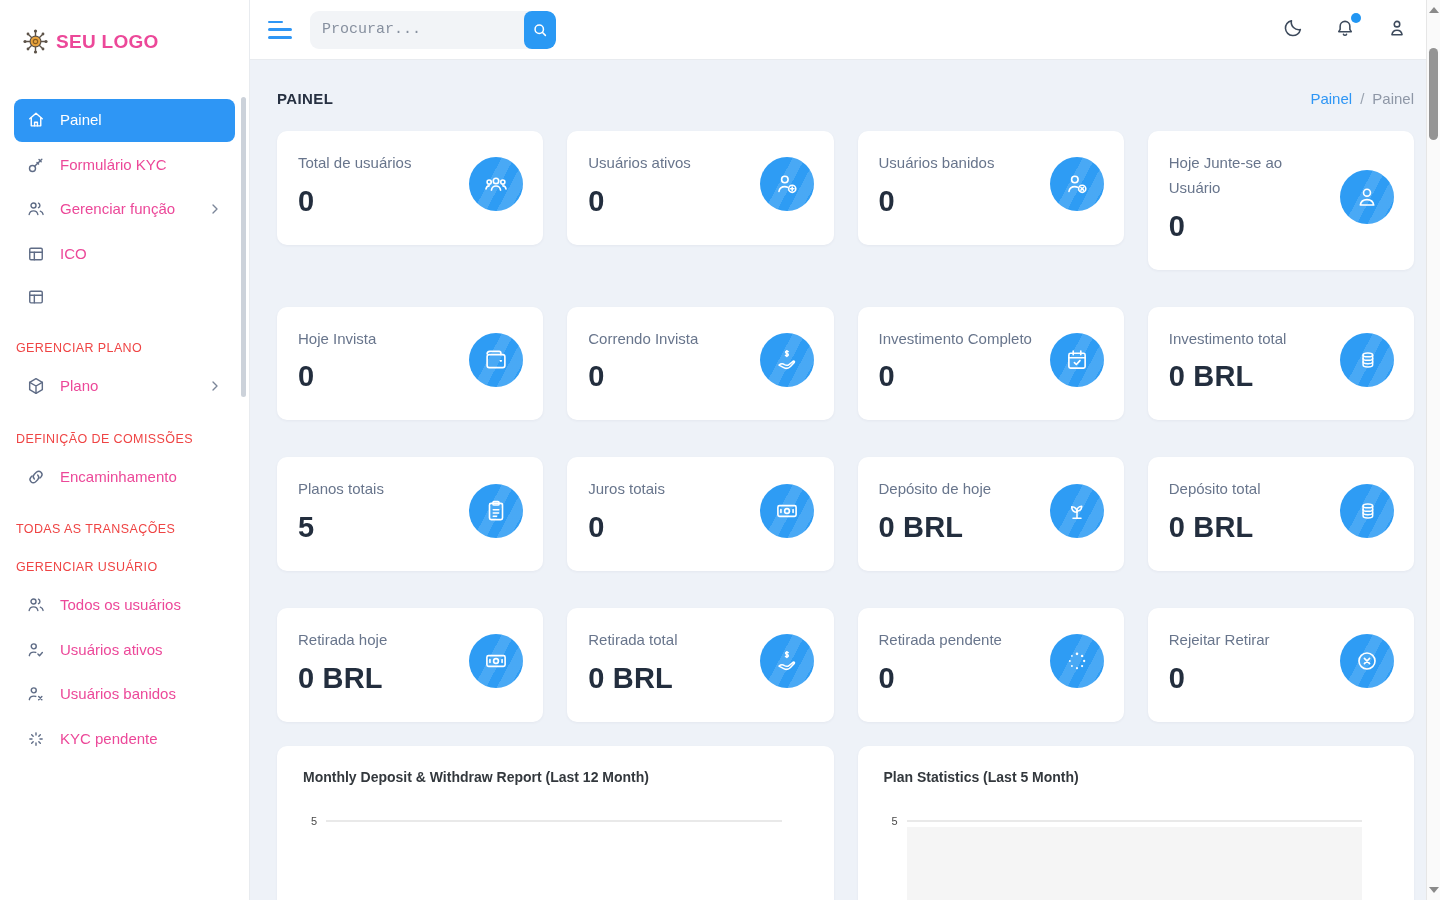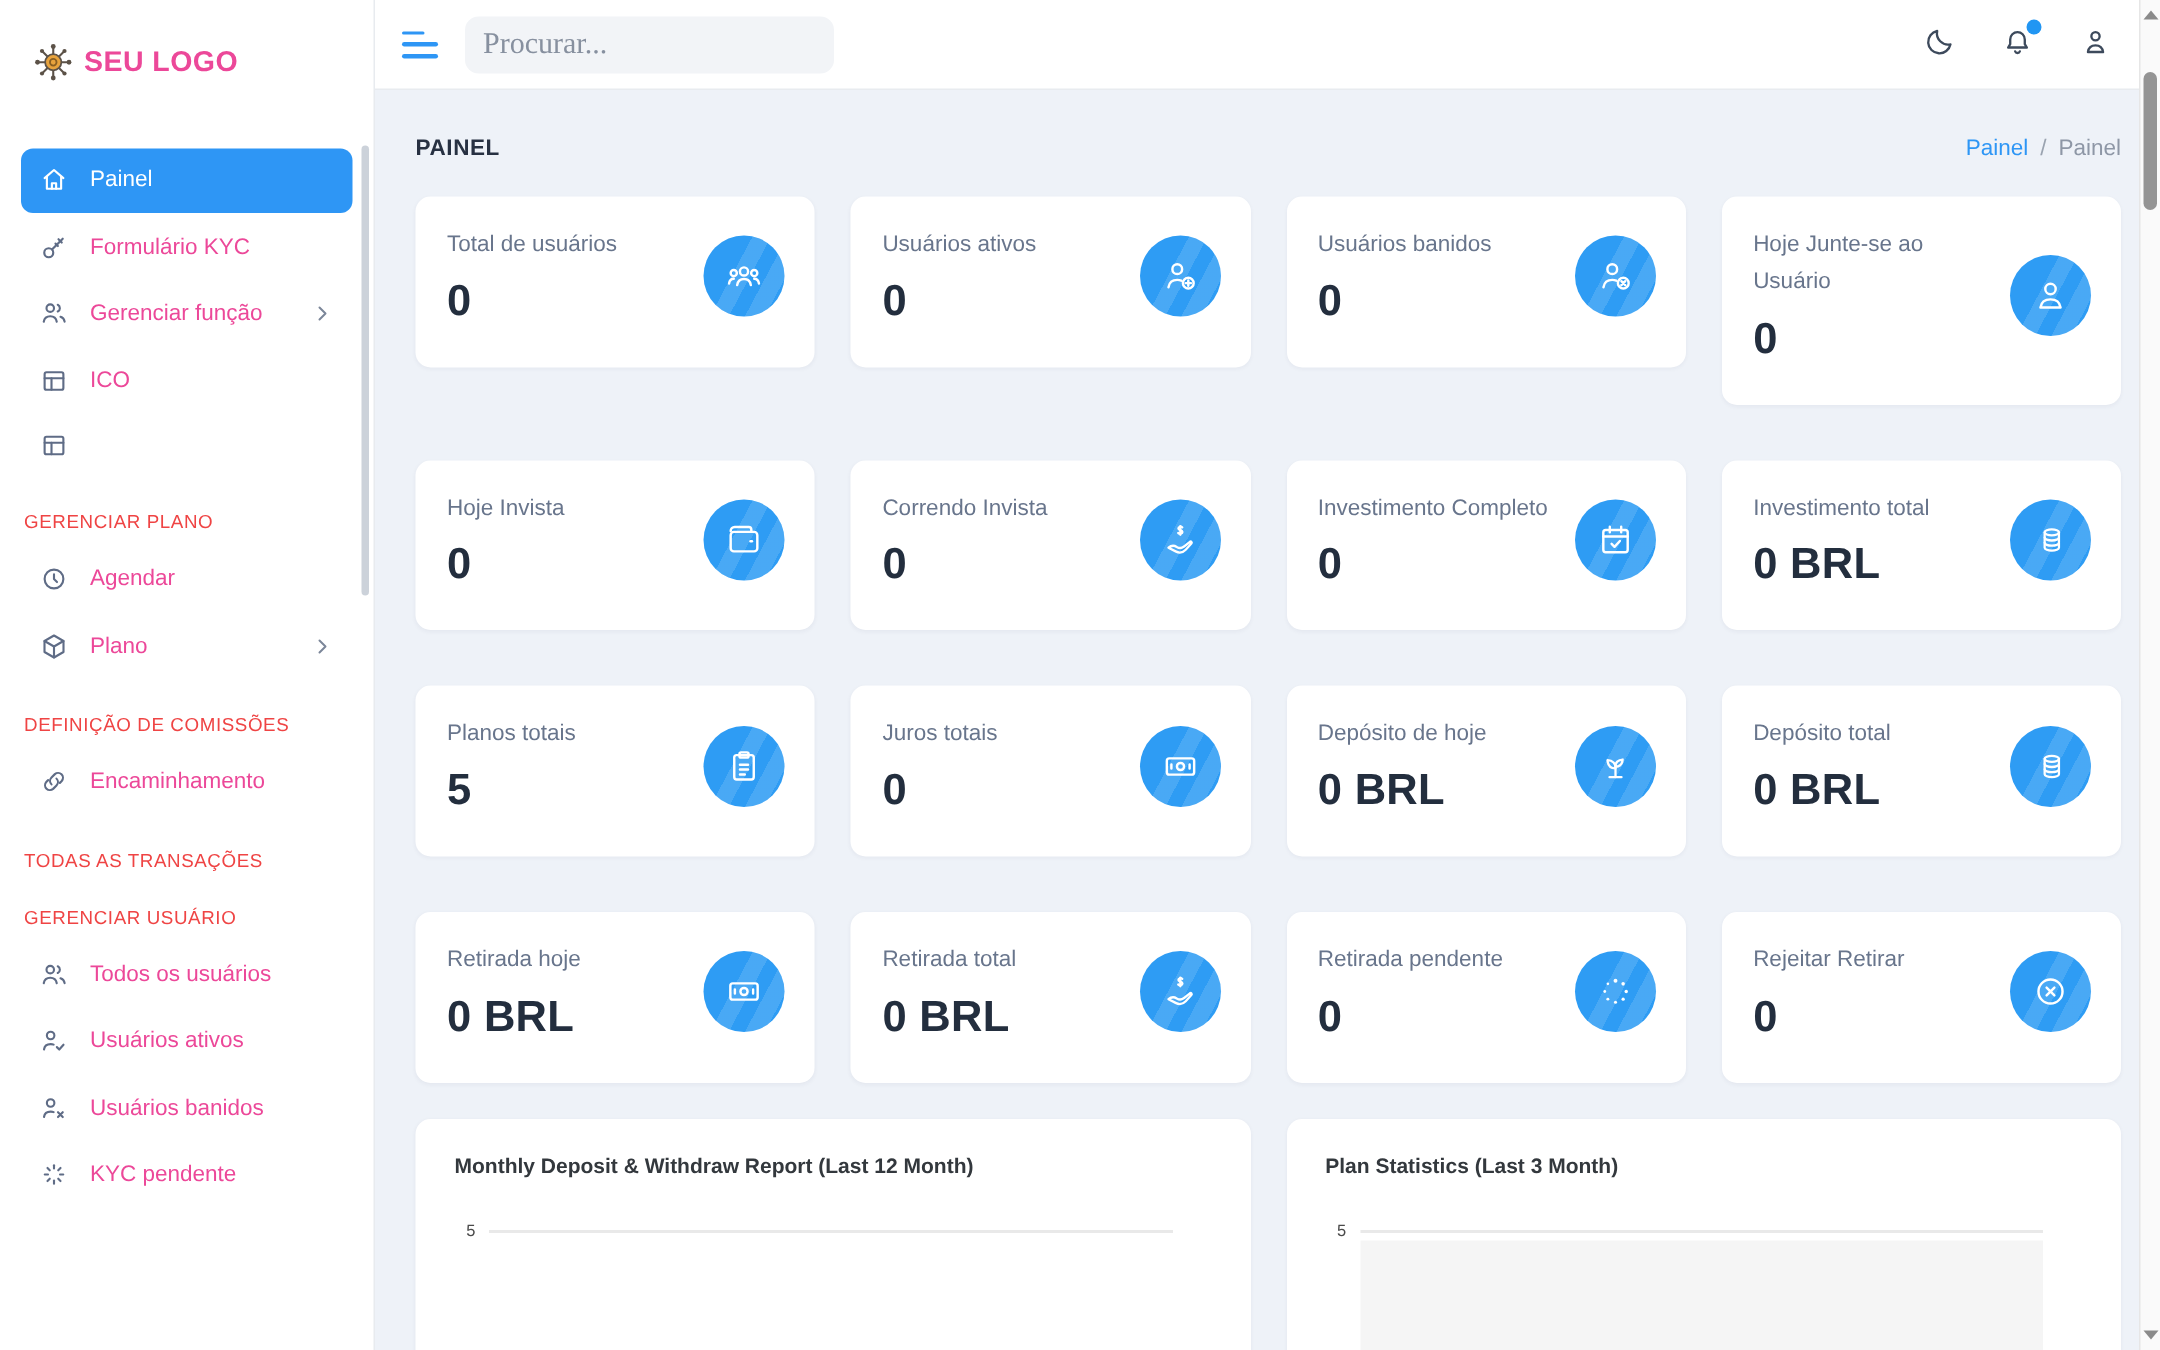--- a/index.html
+++ b/index.html
@@ -31,21 +31,21 @@
   .topbar { height:60px; background:#fff; border-bottom:1px solid #e8ebef;
             display:flex; align-items:center; padding:0 30px 0 18px; gap:18px; }
   .hamburger { width:24px; height:18px; display:flex; flex-direction:column; justify-content:space-between; cursor:pointer; }
   .hamburger span { display:block; height:2.6px; border-radius:2px; background:#2e96f5; }
   .hamburger span:nth-child(1){ width:15px; }
   .hamburger span:nth-child(2){ width:24px; }
   .hamburger span:nth-child(3){ width:24px; }
   .searchbox { display:flex; align-items:center; background:#f2f4f7; border-radius:9px;
                height:38px; width:246px; overflow:hidden; }
   .searchbox input { border:none; outline:none; background:transparent; flex:1; padding:0 12px;
-                     font-size:20px; font-family:Liberation Serif, serif; color:#a21caf; }
+                     font-size:15px; font-family:Liberation Mono, monospace; color:#a21caf; }
   .searchbox input::placeholder { color:#87909f; }
   .search-btn { width:45px; height:38px; background:#2a99f4; border:none; border-radius:8px;
                 display:flex; align-items:center; justify-content:center; cursor:pointer; }
   .search-btn svg { width:18px; height:18px; color:#fff; }
   .top-actions { margin-left:auto; display:flex; align-items:center; gap:26px; }
   .icon-btn { width:26px; height:26px; color:#3d4a5c; cursor:pointer; position:relative; background:none; border:none; }
   .icon-btn svg { width:22px; height:22px; }
   .badge-dot { position:absolute; top:-4px; right:-3px; width:10px; height:10px; border-radius:50%;
                background:#2196f3; }
 
@@ -359,26 +359,20 @@
             <use href="#icon-layout"></use>
           </svg>
           <span class="lbl">ICO</span>
         </div>
         <div class="nav-item stacked">
           <svg class="nicon">
             <use href="#icon-layout"></use>
           </svg>
         </div>
         <div class="nav-section">GERENCIAR PLANO</div>
-        <div class="nav-item">
-          <svg class="nicon">
-            <use href="#icon-clock"></use>
-          </svg>
-          <span class="lbl">Agendar</span>
-        </div>
         <div class="nav-item">
           <svg class="nicon">
             <use href="#icon-box"></use>
           </svg>
           <span class="lbl">Plano</span>
           <svg class="chev">
             <use href="#icon-chevron-right"></use>
           </svg>
         </div>
         <div class="nav-section">DEFINIÇÃO DE COMISSÕES</div>
@@ -646,21 +640,21 @@
           <div class="chart-card">
             <div class="chart-title">Monthly Deposit &amp; Withdraw Report (Last 12 Month)</div>
             <div class="chart-plot">
               <div class="axis-row">
                 <span class="axis-tick">5</span>
                 <div class="axis-line"></div>
               </div>
             </div>
           </div>
           <div class="chart-card">
-            <div class="chart-title">Plan Statistics (Last 3 Month)</div>
+            <div class="chart-title">Plan Statistics (Last 5 Month)</div>
             <div class="chart-plot">
               <div class="axis-row">
                 <span class="axis-tick">5</span>
                 <div class="axis-line"></div>
               </div>
               <div class="plot-band"></div>
             </div>
           </div>
         </div>
     </div>

